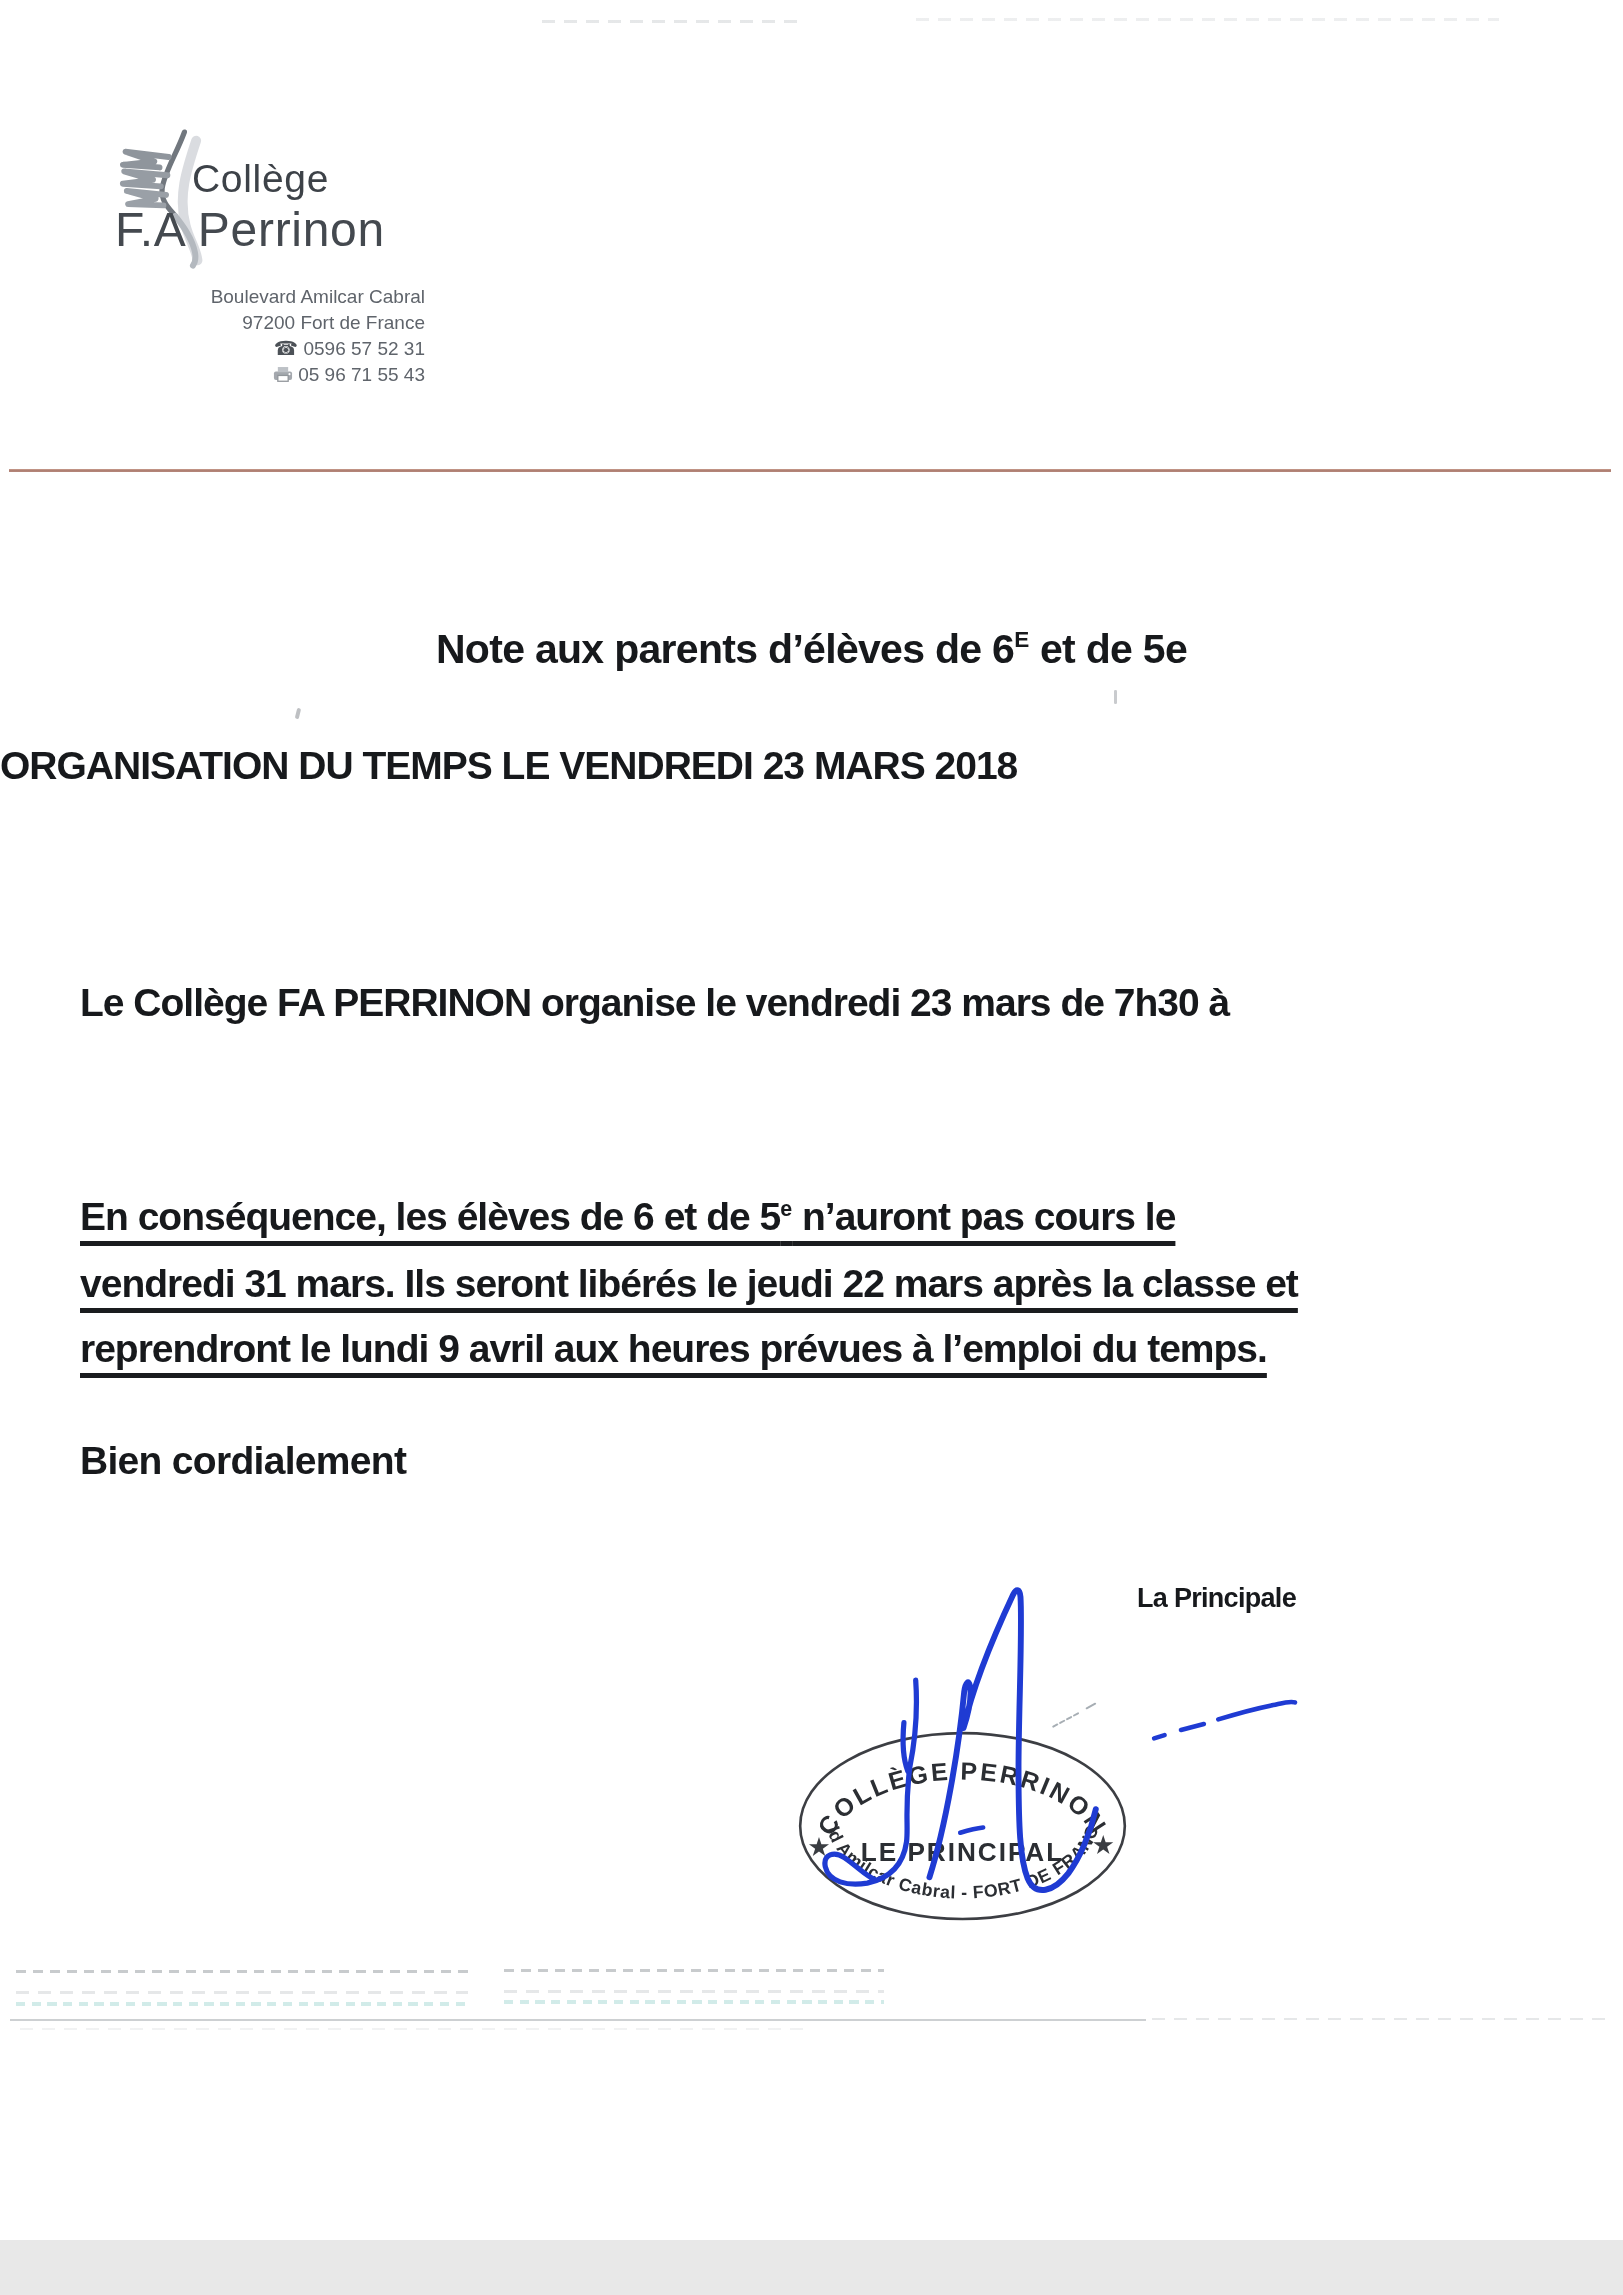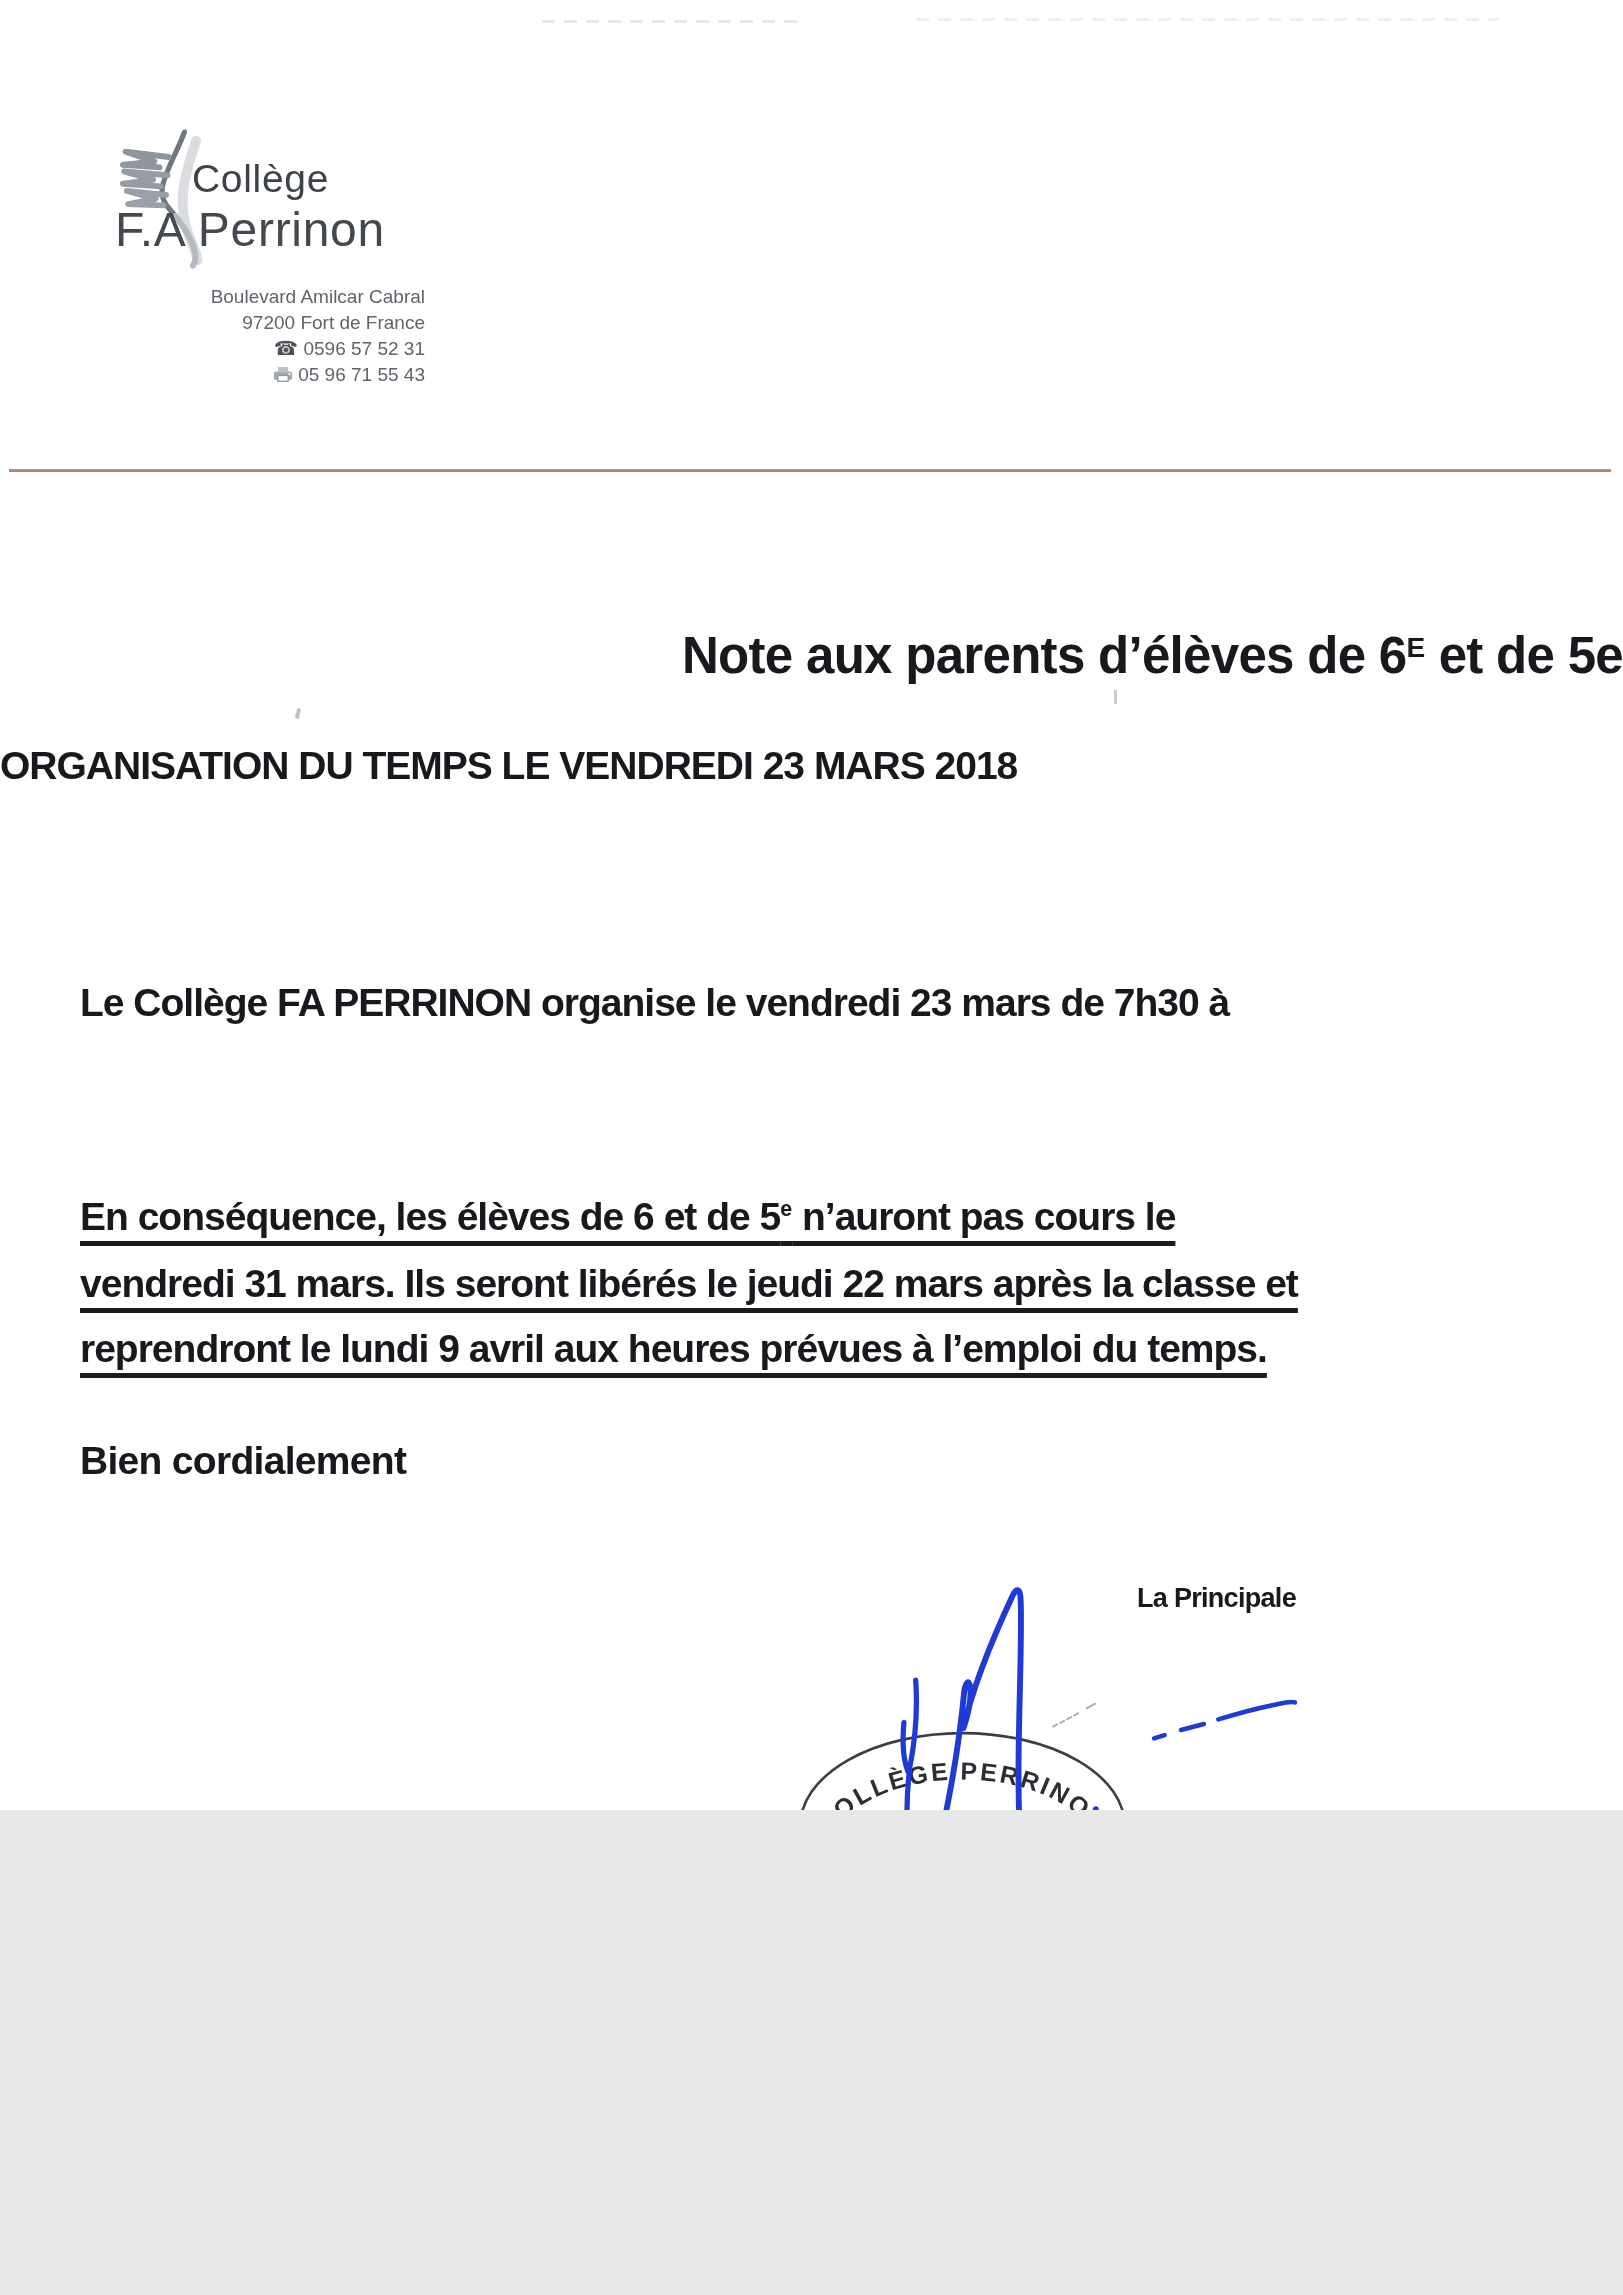--- a/index.html
+++ b/index.html
@@ -1,18 +1,18 @@
 <!DOCTYPE html>
 <html style="font-size:10.5px"><head>
 <meta charset="utf-8">
 <style>
   html,body{margin:0;padding:0;background:#e8e8e8;}
   .page{
     position:relative;
-    width:1623px;height:1810px;
+    width:1623px;height:2240px;
     margin:0 auto;
     background:#ffffff;
     overflow:hidden;
     font-family:"Liberation Sans", sans-serif;
     color:#17191c;
   }
   
   .lh-type{
     position:absolute;left:192px;top:157px;
     font-size:39px;color:#3d4248;letter-spacing:0.7px;
@@ -32,21 +32,21 @@
   .fax-svg{display:inline-block;vertical-align:-2.6px;margin-right:3.9px;opacity:.75;}
   .logo-svg{position:absolute;left:98px;top:124px;}
   
   .separator{
     position:absolute;left:9.2px;top:469px;width:1602px;height:3.3px;
     background:linear-gradient(180deg,#c99d8e 0%,#aa7a6d 60%,#b98c80 100%);
   }
   
   .title{
     position:absolute;left:0;top:626px;width:1623px;
-    text-align:right;font-size:51px;font-weight:700;letter-spacing:-0.7px;
+    text-align:center;font-size:41px;font-weight:700;letter-spacing:-0.7px;
     white-space:pre;
   }
   .subtitle{
     position:absolute;left:0;top:744px;width:1623px;
     text-align:left;font-size:39px;font-weight:700;letter-spacing:-1px;
     white-space:pre;
   }
   sup.e{font-size:.55em;vertical-align:15.7px;letter-spacing:0;}
   
   .bodyline{

